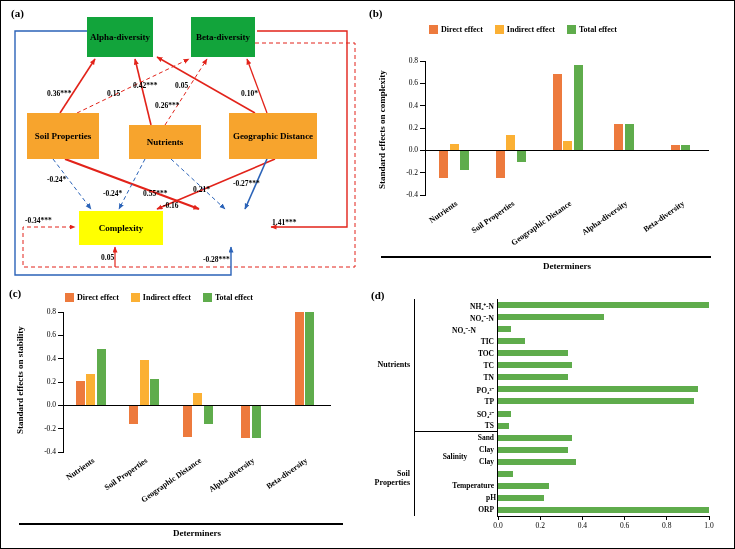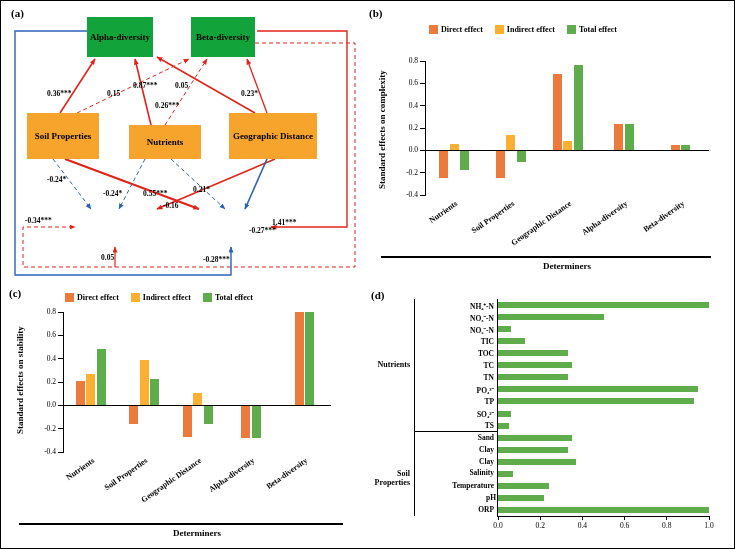--- a/index.html
+++ b/index.html
@@ -93,34 +93,35 @@
         <path d="M110,262 L110,242" stroke="#E2231A" stroke-width="1.2" marker-end="url(#mr)"></path>
         <path d="M82,26 L10,26 L10,270 L226,270 L226,242" stroke="#2B63B8" stroke-width="1.4" marker-end="url(#mb)"></path>
       </g>
     </svg>
 
     <div class="node green" id="node-alpha">Alpha-diversity</div>
     <div class="node green" id="node-beta">Beta-diversity</div>
     <div class="node orange" id="node-soil">Soil Properties</div>
     <div class="node orange" id="node-nutrients">Nutrients</div>
     <div class="node orange" id="node-geo">Geographic Distance</div>
+    <div class="node yellow" id="node-complexity">Complexity</div>
 
     <div id="edge-labels">
         <div class="elab" style="left: 42px; top: 84px;">0.36***</div>
         <div class="elab" style="left: 102px; top: 84px;">0.15</div>
-        <div class="elab" style="left: 128px; top: 76px;">0.87***</div>
+        <div class="elab" style="left: 128px; top: 76px;">0.42***</div>
         <div class="elab" style="left: 170px; top: 76px;">0.05</div>
         <div class="elab" style="left: 150px; top: 96px;">0.26***</div>
-        <div class="elab" style="left: 236px; top: 84px;">0.23*</div>
+        <div class="elab" style="left: 236px; top: 84px;">0.10*</div>
         <div class="elab" style="left: 42px; top: 170px;">-0.24*</div>
         <div class="elab" style="left: 98px; top: 184px;">-0.24*</div>
         <div class="elab" style="left: 138px; top: 184px;">0.55***</div>
         <div class="elab" style="left: 188px; top: 180px;">0.21*</div>
         <div class="elab" style="left: 158px; top: 196px;">-0.16</div>
-        <div class="elab" style="left: 244px; top: 174px; margin-top: 47px;">-0.27***</div>
+        <div class="elab" style="left: 228px; top: 174px;">-0.27***</div>
         <div class="elab" style="left: 20px; top: 211px;">-0.34***</div>
         <div class="elab" style="left: 96px; top: 248px;">0.05</div>
         <div class="elab" style="left: 198px; top: 250px;">-0.28***</div>
         <div class="elab" style="left: 267px; top: 213px;">1.41***</div>
       </div>
   </section>
 
   <section class="panel" id="panel-b">
     <span class="ptag" style="left:6px;top:2px;">(b)</span>
     <div class="ylab" id="ylab-b">Standard effects on complexity</div>
@@ -233,21 +234,21 @@
     <div class="xlab" id="xlab-c">Determiners</div>
   </section>
 
   <section class="panel" id="panel-d">
     <span class="ptag" style="left:10px;top:2px;">(d)</span>
     <div class="plot" id="plot-d">
         <div class="hlab" style="left: -82px; top: 1.52778px; width: 78px;">NH₄⁺-N</div>
         <div style="left: 0px; top: 3.02778px; width: 211px; height: 6px; background: rgb(95, 172, 76);"></div>
         <div class="hlab" style="left: -82px; top: 13.5833px; width: 78px;">NO₃⁻-N</div>
         <div style="left: 0px; top: 15.0833px; width: 105.5px; height: 6px; background: rgb(95, 172, 76);"></div>
-        <div class="hlab" style="left: -82px; top: 25.6389px; width: 78px;">NO₂⁻-N</div>
+        <div class="hlab" style="left: -82px; top: 25.6389px; width: 60px;">NO₂⁻-N</div>
         <div style="left: 0px; top: 27.1389px; width: 12.66px; height: 6px; background: rgb(95, 172, 76);"></div>
         <div class="hlab" style="left: -82px; top: 37.6944px; width: 78px;">TIC</div>
         <div style="left: 0px; top: 39.1944px; width: 27.43px; height: 6px; background: rgb(95, 172, 76);"></div>
         <div class="hlab" style="left: -82px; top: 49.75px; width: 78px;">TOC</div>
         <div style="left: 0px; top: 51.25px; width: 69.63px; height: 6px; background: rgb(95, 172, 76);"></div>
         <div class="hlab" style="left: -82px; top: 61.8056px; width: 78px;">TC</div>
         <div style="left: 0px; top: 63.3056px; width: 73.85px; height: 6px; background: rgb(95, 172, 76);"></div>
         <div class="hlab" style="left: -82px; top: 73.8611px; width: 78px;">TN</div>
         <div style="left: 0px; top: 75.3611px; width: 69.63px; height: 6px; background: rgb(95, 172, 76);"></div>
         <div class="hlab" style="left: -82px; top: 85.9167px; width: 78px;">PO₄³⁻</div>
@@ -258,21 +259,21 @@
         <div style="left: 0px; top: 111.528px; width: 12.66px; height: 6px; background: rgb(95, 172, 76);"></div>
         <div class="hlab" style="left: -82px; top: 122.083px; width: 78px;">TS</div>
         <div style="left: 0px; top: 123.583px; width: 10.55px; height: 6px; background: rgb(95, 172, 76);"></div>
         <div class="glab" style="left: -132px; top: 61.3056px; width: 44px;">Nutrients</div>
         <div class="hlab" style="left: -82px; top: 134.139px; width: 78px;">Sand</div>
         <div style="left: 0px; top: 135.639px; width: 73.85px; height: 6px; background: rgb(95, 172, 76);"></div>
         <div class="hlab" style="left: -82px; top: 146.194px; width: 78px;">Clay</div>
         <div style="left: 0px; top: 147.694px; width: 69.63px; height: 6px; background: rgb(95, 172, 76);"></div>
         <div class="hlab" style="left: -82px; top: 158.25px; width: 78px;">Clay</div>
         <div style="left: 0px; top: 159.75px; width: 78.07px; height: 6px; background: rgb(95, 172, 76);"></div>
-        <div class="hlab" style="left: -82px; top: 169px; width: 78px;">Salinity</div>
+        <div class="hlab" style="left: -82px; top: 153px; width: 78px; text-align: center;">Salinity</div>
         <div style="left: 0px; top: 171.806px; width: 14.77px; height: 6px; background: rgb(95, 172, 76);"></div>
         <div class="hlab" style="left: -82px; top: 182.361px; width: 78px;">Temperature</div>
         <div style="left: 0px; top: 183.861px; width: 50.64px; height: 6px; background: rgb(95, 172, 76);"></div>
         <div class="hlab" style="left: -82px; top: 194.417px; width: 80px;">pH</div>
         <div style="left: 0px; top: 195.917px; width: 46.42px; height: 6px; background: rgb(95, 172, 76);"></div>
         <div class="hlab" style="left: -82px; top: 206.472px; width: 78px;">ORP</div>
         <div style="left: 0px; top: 207.972px; width: 211px; height: 6px; background: rgb(95, 172, 76);"></div>
         <div class="glab" style="left: -132px; top: 169.806px; width: 44px;">Soil Properties</div>
         <div style="left: -84px; top: 132.111px; width: 84px; height: 1px; background: rgb(0, 0, 0);"></div>
         <div style="left: -84px; top: 0px; width: 1px; height: 217px; background: rgb(0, 0, 0);"></div>

